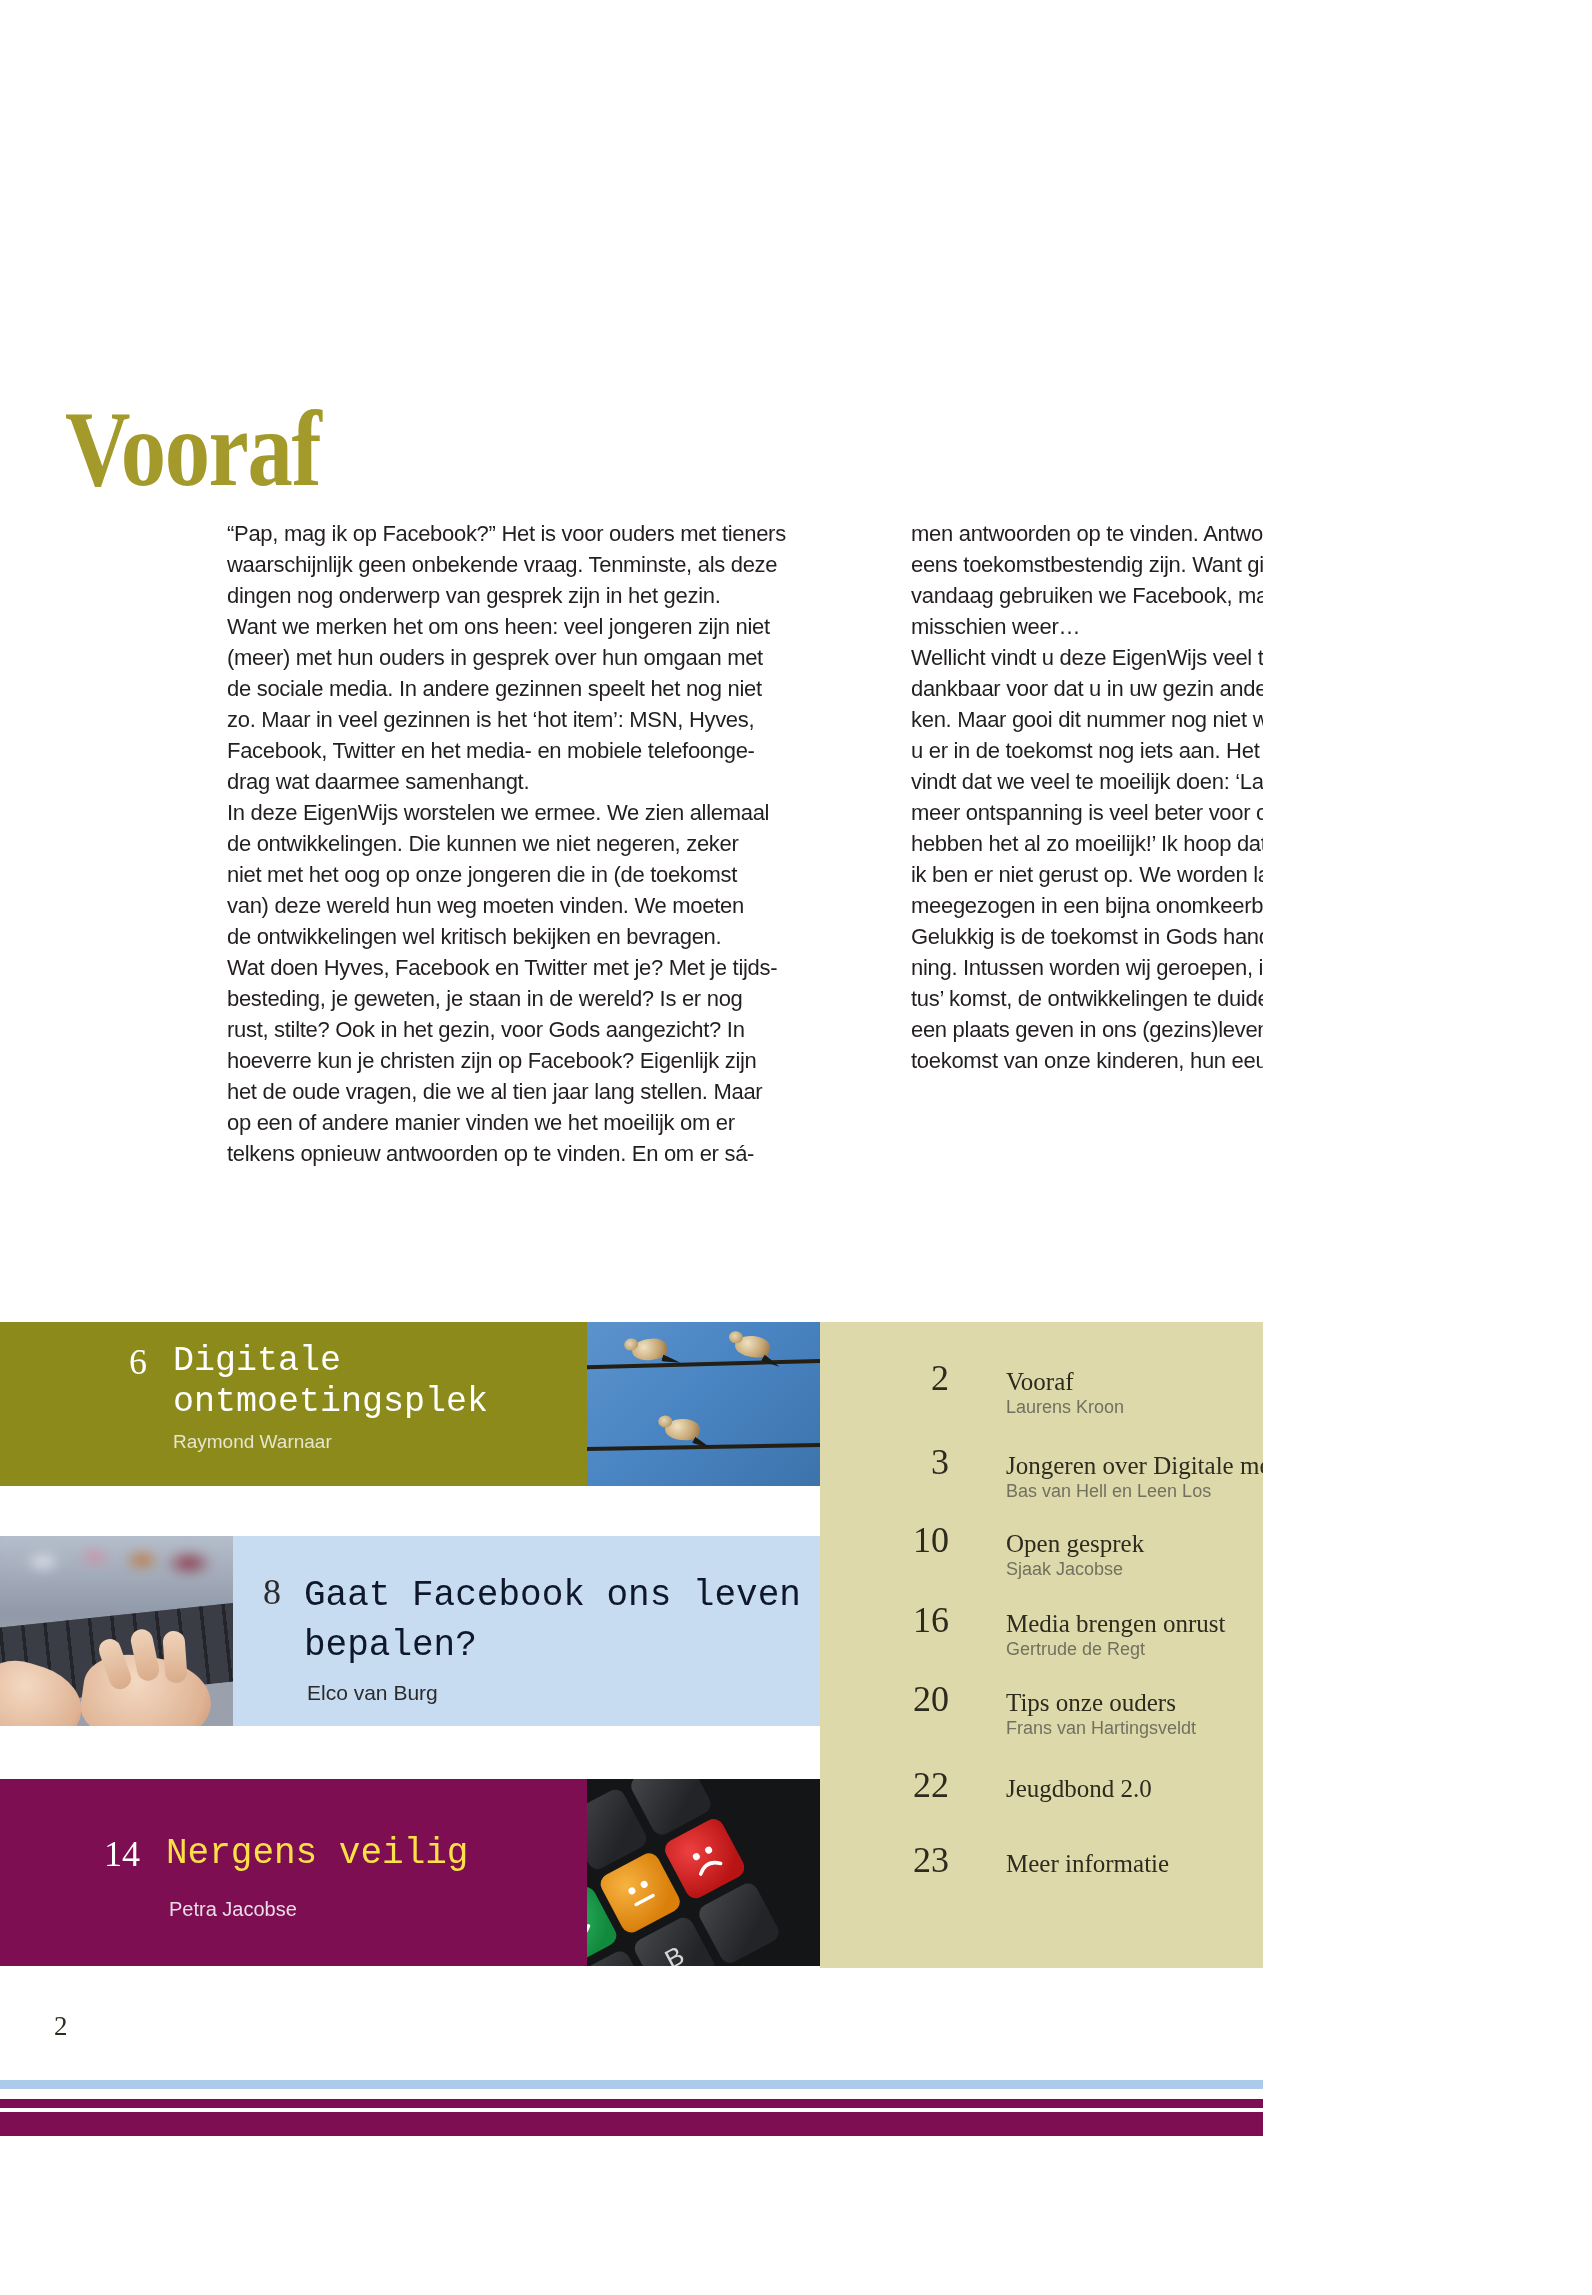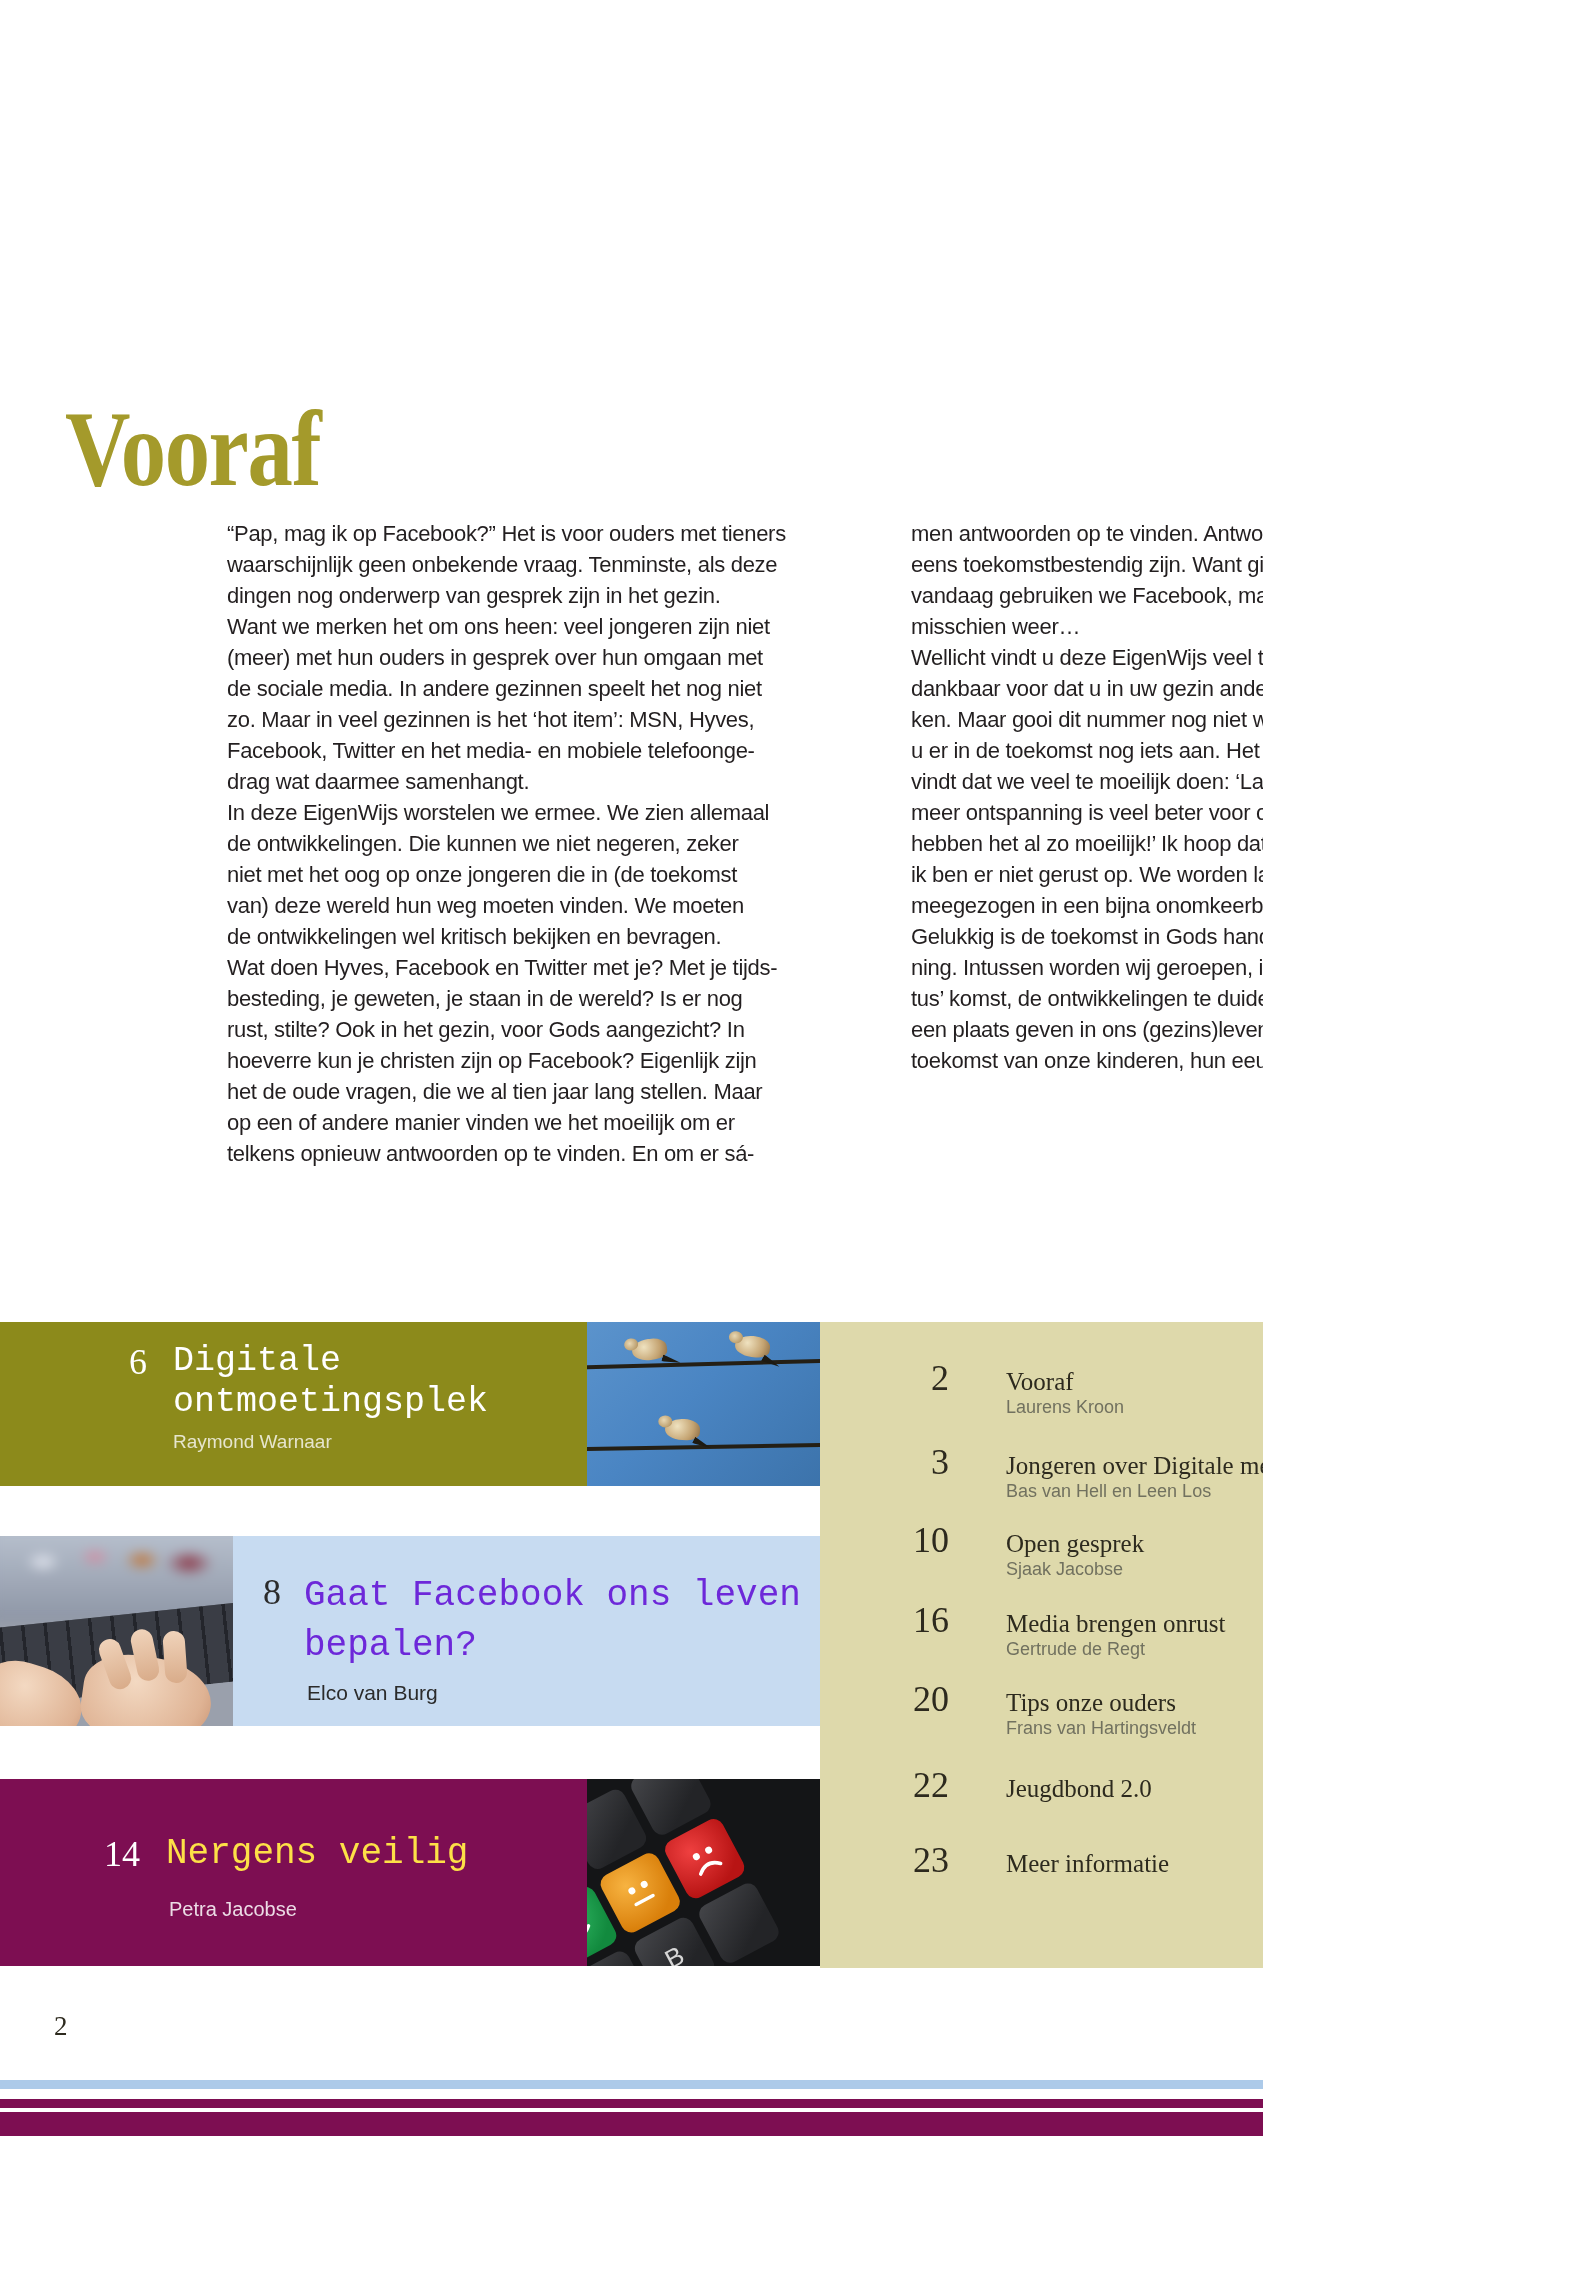--- a/index.html
+++ b/index.html
@@ -27,21 +27,21 @@
 
   
   #feat-green{left:0;top:1322px;width:587px;height:164px;background:#8c8a1b;}
   #feat-green .feat-num{position:absolute;left:129px;top:19px;font-size:36px;color:#ffffff;}
   #feat-green .feat-title{position:absolute;left:173px;top:19px;font-size:35px;line-height:41px;color:#ffffff;}
   #feat-green .feat-author{position:absolute;left:173px;top:109px;font-size:19px;color:rgba(255,255,255,.78);}
 
   
   #feat-blue{left:233px;top:1536px;width:587px;height:190px;background:#c7dbf1;}
   #feat-blue .feat-num{position:absolute;left:30px;top:35px;font-size:36px;color:#2b2b2b;}
-  #feat-blue .feat-title{position:absolute;left:71px;top:35px;font-size:36px;line-height:50px;color:#6d28d9;}
+  #feat-blue .feat-title{position:absolute;left:71px;top:35px;font-size:36px;line-height:50px;color:#0f172a;}
   #feat-blue .feat-author{position:absolute;left:74px;top:145px;font-size:21px;color:#2b2b2b;}
 
   
   #feat-purple{left:0;top:1779px;width:587px;height:187px;background:#7d0e52;}
   #feat-purple .feat-num{position:absolute;left:104px;top:54px;font-size:36px;color:#ffffff;}
   #feat-purple .feat-title{position:absolute;left:166px;top:54px;font-size:36px;color:#fde047;}
   #feat-purple .feat-author{position:absolute;left:169px;top:119px;font-size:20px;color:rgba(255,255,255,.85);}
 
   
   #photo-birds{left:587px;top:1322px;width:233px;height:164px;

